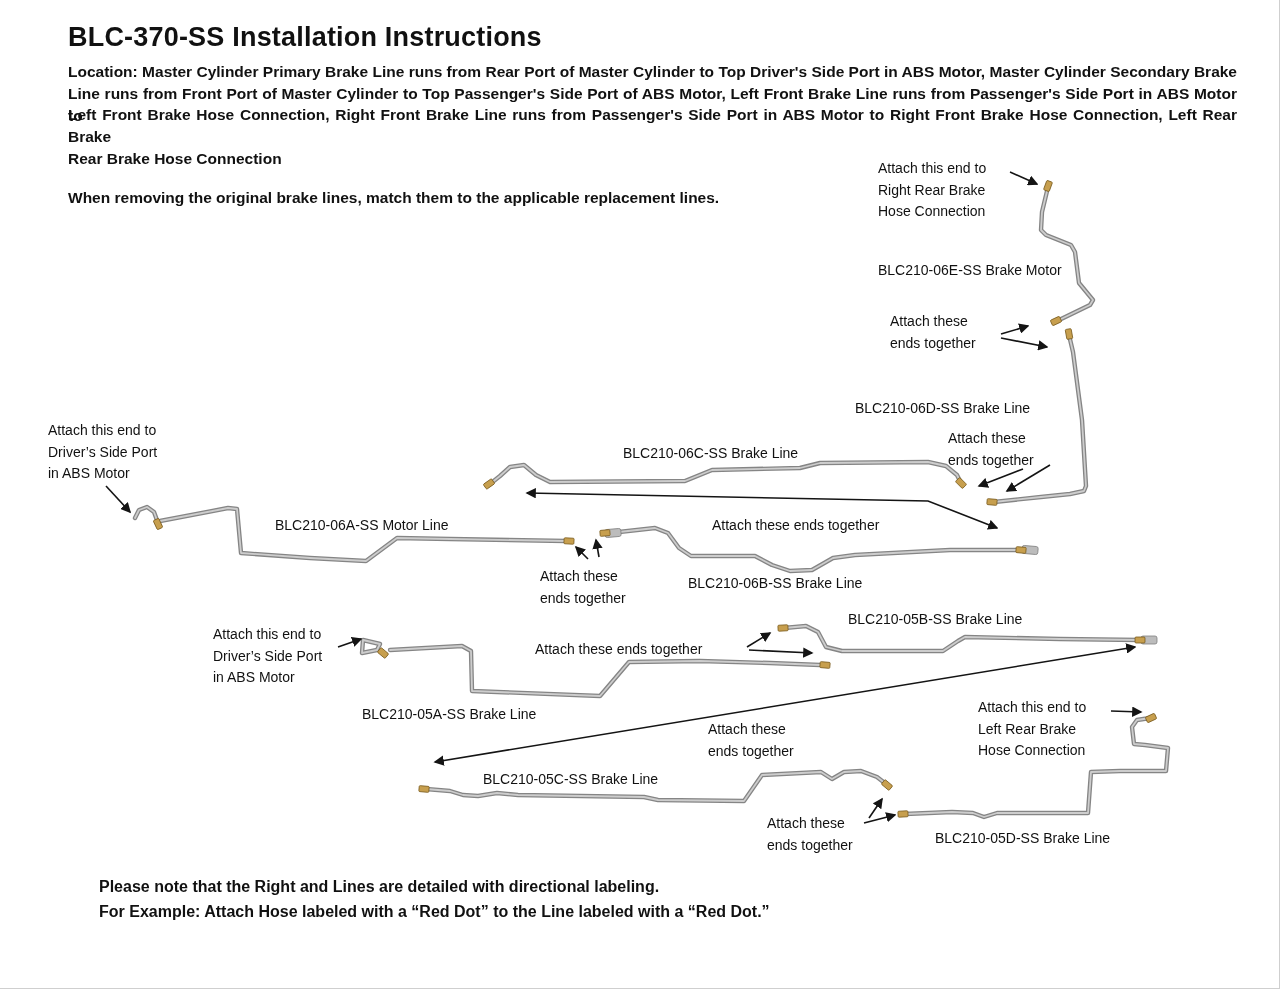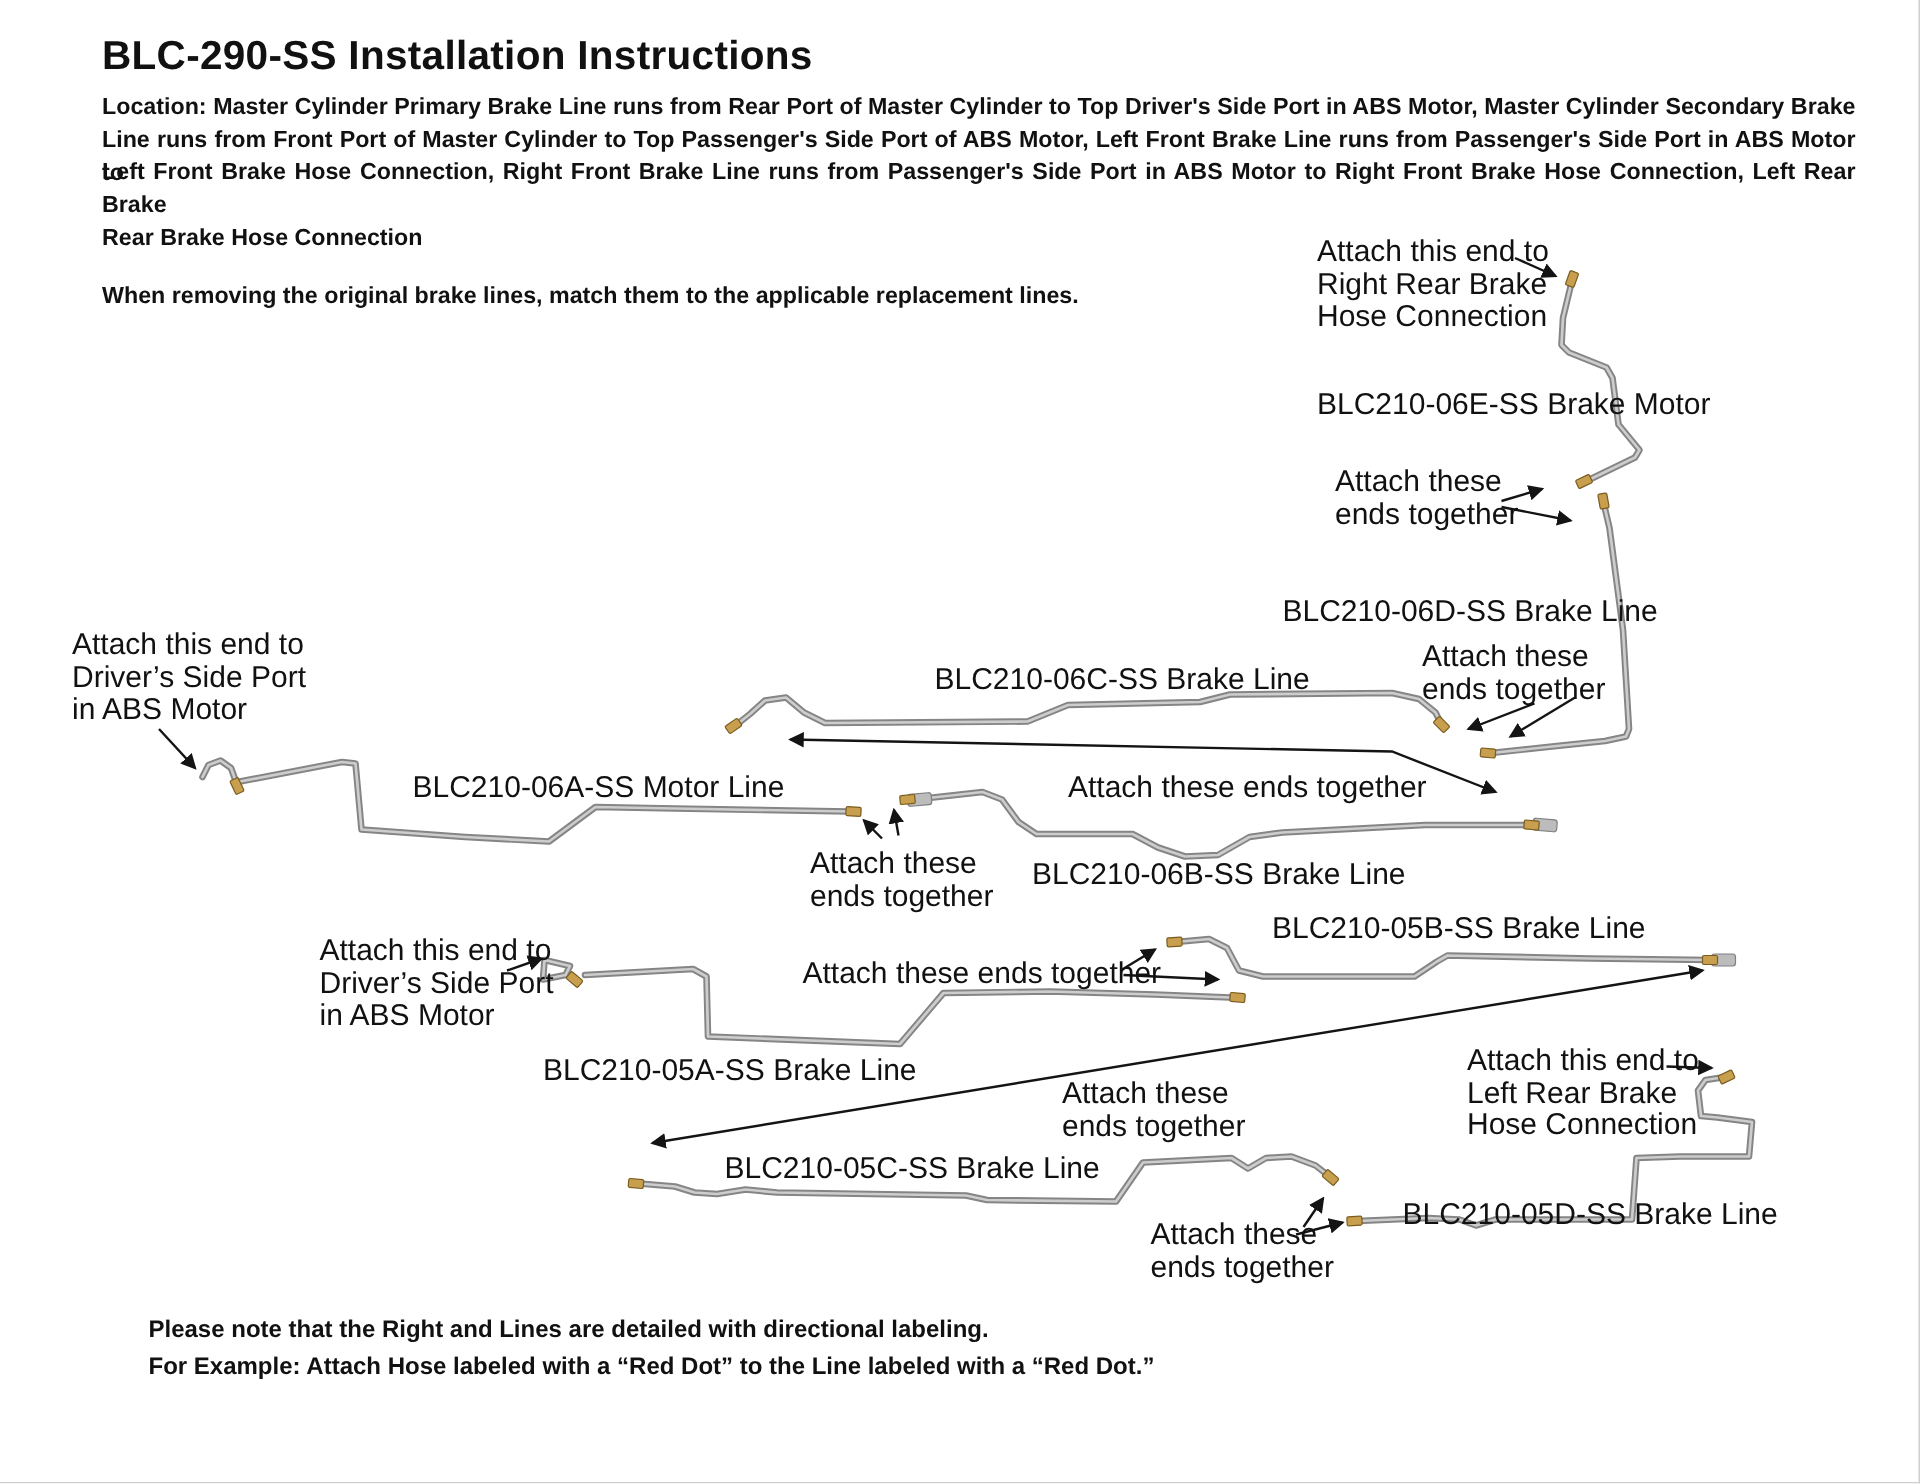--- a/index.html
+++ b/index.html
@@ -4,35 +4,35 @@
 <style>
   html,body{margin:0;padding:0;background:#ffffff;}
   #page{position:relative;width:1280px;height:989px;background:#ffffff;overflow:hidden;
         font-family:"Liberation Sans",sans-serif;color:#111;
         border-right:1px solid #cfcfcf;border-bottom:1px solid #cfcfcf;box-sizing:border-box;}
   .abs{position:absolute;}
   #title{left:68px;top:22px;font-size:27px;font-weight:bold;letter-spacing:0.2px;}
   .locline{left:68px;width:1169px;font-size:15.5px;font-weight:bold;line-height:21.6px;white-space:nowrap;}
   .jl{white-space:normal;text-align:justify;text-align-last:justify;}
   #intro{left:68px;top:189px;font-size:15.5px;font-weight:bold;text-align:center;}
-  .ann{font-size:20px;font-weight:normal;line-height:21.5px;white-space:pre-line;}
+  .ann{font-size:14px;font-weight:normal;line-height:21.5px;white-space:pre-line;}
   .foot{left:99px;font-size:16px;font-weight:bold;}
   svg{position:absolute;left:0;top:0;}
   .tube-base{stroke:#858585;stroke-width:4.4;fill:none;stroke-linejoin:round;stroke-linecap:round;}
   .tube-hi{stroke:#cdcdcd;stroke-width:1.8;fill:none;stroke-linejoin:round;stroke-linecap:round;}
   .arr{stroke:#141414;stroke-width:1.6;fill:none;}
   .fit{fill:#c79f4e;stroke:#7a5c1e;stroke-width:0.8;}
   .fitbig{fill:#bcbcbc;stroke:#808080;stroke-width:0.8;}
 </style>
 </head>
 <body>
 
 <div id="page">
 
-  <div id="title" class="abs">BLC-290-SS Installation Instructions</div>
+  <div id="title" class="abs">BLC-370-SS Installation Instructions</div>
 
   <div class="abs locline jl" style="top:83px">Line runs from Front Port of Master Cylinder to Top Passenger's Side Port of ABS Motor, Left Front Brake Line runs from Passenger's Side Port in ABS Motor to</div>
   <div class="abs locline jl" style="top:61px">Location: Master Cylinder Primary Brake Line runs from Rear Port of Master Cylinder to Top Driver's Side Port in ABS Motor, Master Cylinder Secondary Brake</div>
   <div class="abs locline jl" style="top:104px">Left Front Brake Hose Connection, Right Front Brake Line runs from Passenger's Side Port in ABS Motor to Right Front Brake Hose Connection, Left Rear Brake</div>
   <div class="abs locline" style="top:148px">Rear Brake Hose Connection</div>
 
   <div id="intro" class="abs">When removing the original brake lines, match them to the applicable replacement lines.</div>
 
   <svg width="1280" height="989" viewBox="0 0 1280 989">
     <defs>
@@ -156,18 +156,18 @@
   <div class="abs ann" style="left:535px;top:639px">Attach these ends together</div>
   <div class="abs ann" style="left:362px;top:704px">BLC210-05A-SS Brake Line</div>
   <div class="abs ann" style="left:708px;top:719px">Attach these
 ends together</div>
   <div class="abs ann" style="left:978px;top:697px">Attach this end to
 Left Rear Brake
 Hose Connection</div>
   <div class="abs ann" style="left:483px;top:769px">BLC210-05C-SS Brake Line</div>
   <div class="abs ann" style="left:767px;top:813px">Attach these
 ends together</div>
-  <div class="abs ann" style="left:935px;top:800px">BLC210-05D-SS Brake Line</div>
+  <div class="abs ann" style="left:935px;top:828px">BLC210-05D-SS Brake Line</div>
 
   <div class="abs foot" style="top:878px">Please note that the Right and Lines are detailed with directional labeling.</div>
   <div class="abs foot" style="top:903px">For Example: Attach Hose labeled with a “Red Dot” to the Line labeled with a “Red Dot.”</div>
 
 </div>
 
 </body></html>

